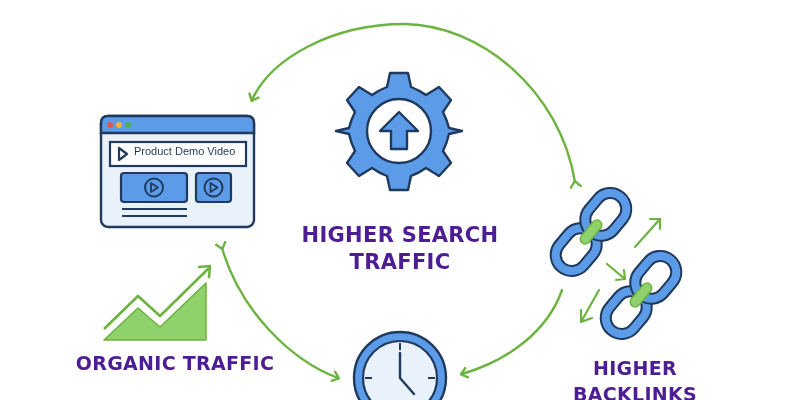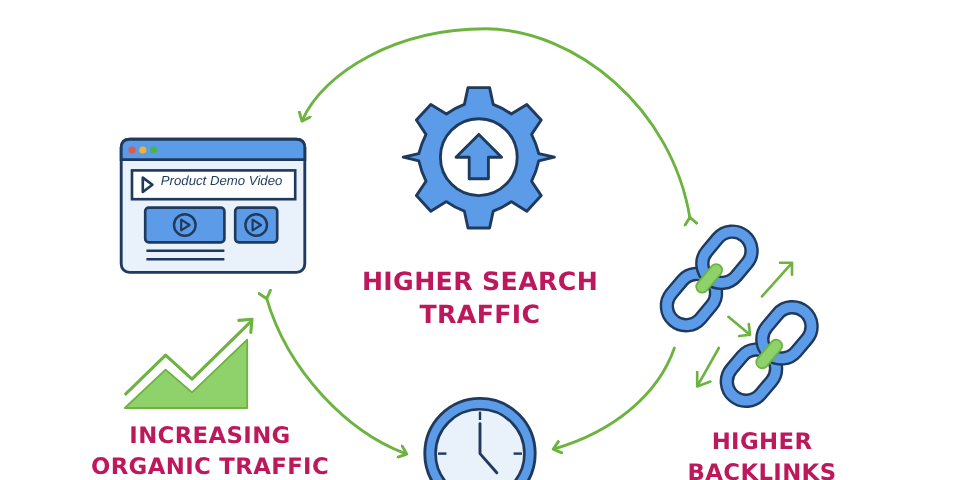--- a/index.html
+++ b/index.html
@@ -4,30 +4,29 @@
 <style>
   html, body { margin: 0; padding: 0; }
   body {
     width: 800px; height: 400px; overflow: hidden; position: relative;
     background: #ffffff;
     font-family: "DejaVu Sans", "Liberation Sans", sans-serif;
   }
   #stage { position: absolute; left: 0; top: 0; width: 800px; height: 400px; }
   .label {
     position: absolute; text-align: center; font-weight: bold;
-    color: #be185d; letter-spacing: 0.3px; line-height: 27px;
+    color: #4c1d95; letter-spacing: 0.3px; line-height: 27px;
   }
   .label span { display: block; white-space: nowrap; }
   #lbl-rankings { left: 290px; top: 222px; width: 220px; font-size: 21px; }
   #lbl-traffic { left: 60px; top: 350px; width: 230px; font-size: 19px; line-height: 26px; }
   #lbl-backlinks { left: 560px; top: 355px; width: 150px; font-size: 19px; line-height: 26px; }
   #video-title {
     position: absolute; left: 134px; top: 145px; font-size: 11px; color: #1f3a5c;
     font-family: "Liberation Sans", sans-serif;
-    font-style: italic;
   }
 </style>
 </head>
 <body>
 
 <svg id="stage" viewBox="0 0 800 400" xmlns="http://www.w3.org/2000/svg">
   <defs>
     <marker id="ah" markerWidth="12" markerHeight="12" refX="6" refY="6" orient="auto" markerUnits="userSpaceOnUse">
       <path d="M1,1 L7,6 L1,11" fill="none" stroke="#6db33f" stroke-width="2.4" stroke-linecap="round" stroke-linejoin="round"></path>
     </marker>
@@ -102,20 +101,19 @@
 </svg>
 
 <div id="video-title">Product Demo Video</div>
 
 <div class="label" id="lbl-rankings">
   <span>HIGHER SEARCH</span>
   <span>TRAFFIC</span>
 </div>
 
 <div class="label" id="lbl-traffic">
-  <span>INCREASING</span>
   <span>ORGANIC TRAFFIC</span>
 </div>
 
 <div class="label" id="lbl-backlinks">
   <span>HIGHER</span>
   <span>BACKLINKS</span>
 </div>
 
 </body></html>

